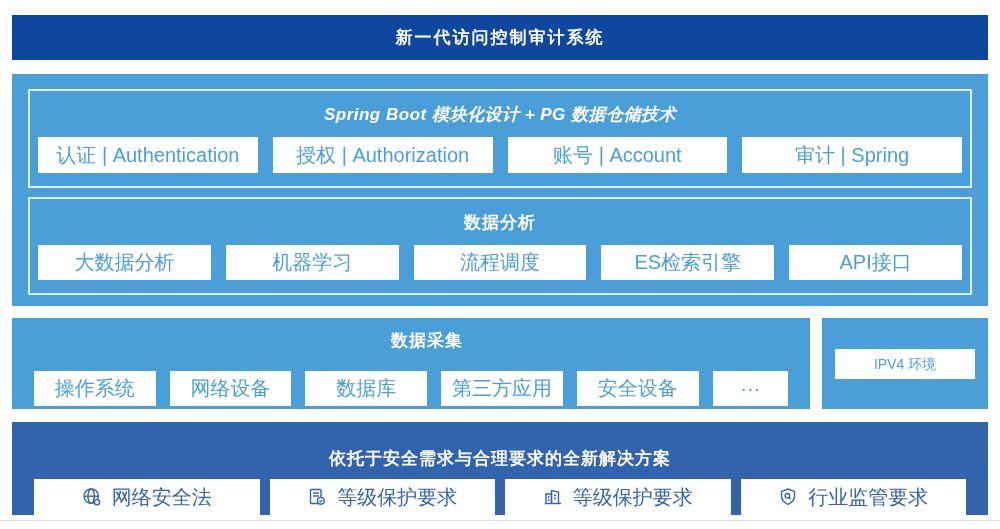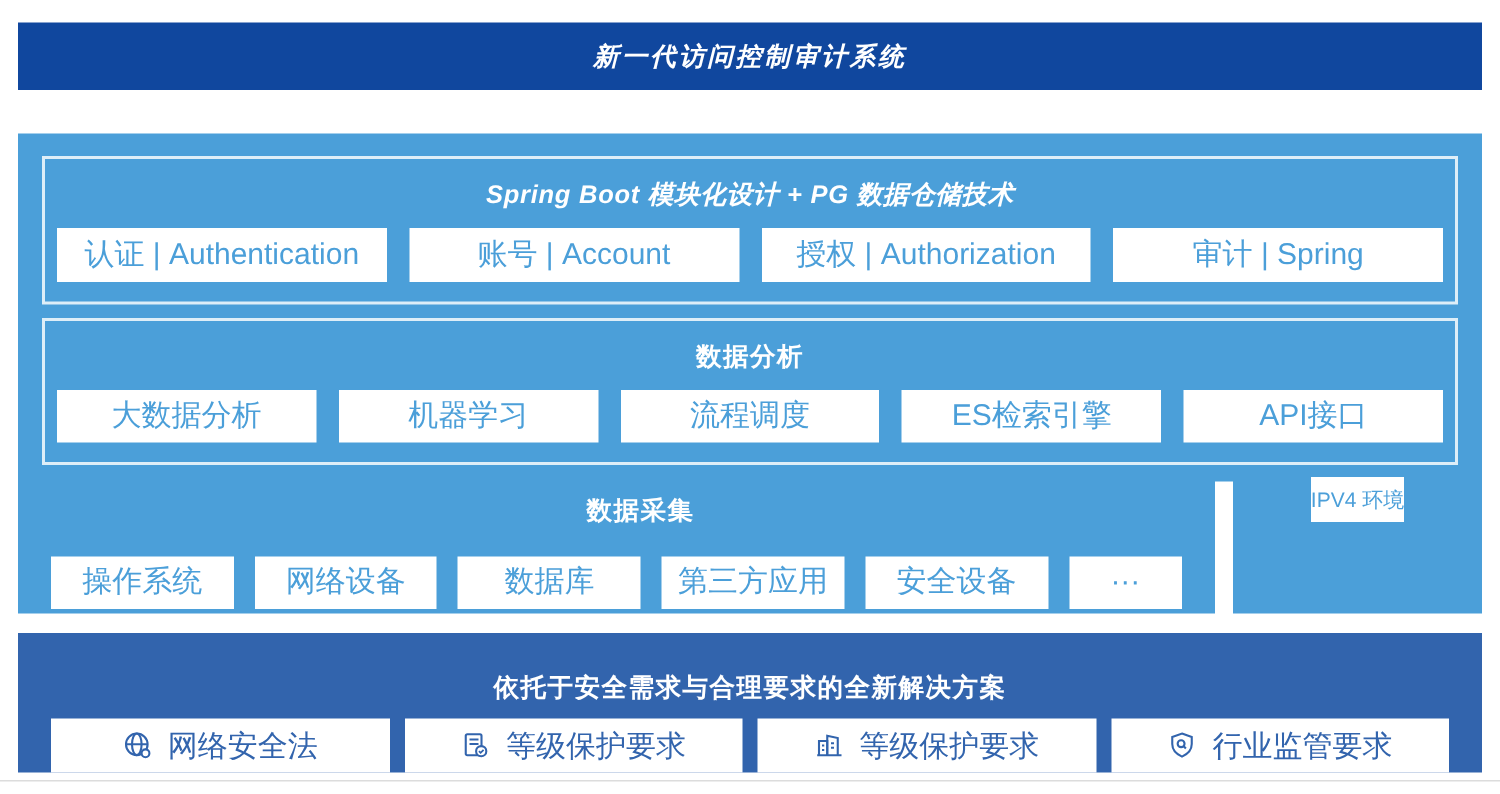--- a/index.html
+++ b/index.html
@@ -7,26 +7,26 @@
     width:1000px;height:529px;position:relative;
     font-family:"Liberation Sans","DejaVu Sans",sans-serif;
     -webkit-font-smoothing:antialiased;
   }
   .canvas{position:absolute;left:0;top:0;width:1000px;height:529px;background:#ffffff;overflow:hidden;}
 
   
   .banner{
     position:absolute;left:12px;top:15px;width:976px;height:45px;
     background:#10479E;color:#ffffff;font-size:17px;font-weight:bold;
-    display:flex;align-items:center;justify-content:center;letter-spacing:2px;font-style:italic;
+    display:flex;align-items:center;justify-content:center;letter-spacing:2px;
   }
 
   
   .platform{
-    position:absolute;left:12px;top:89px;width:976px;height:232px;
+    position:absolute;left:12px;top:74px;width:976px;height:232px;
     background:#4B9FD9;box-sizing:border-box;padding:15px 16px;
   }
   .subpanel{
     border:2px solid rgba(255,255,255,0.82);box-sizing:border-box;
   }
   .subpanel + .subpanel{margin-top:9px;}
   .sub-title{
     text-align:center;color:#ffffff;font-weight:bold;font-size:17px;
     padding:12px 0 11px;letter-spacing:1px;
   }
@@ -45,21 +45,21 @@
     background:#4B9FD9;box-sizing:border-box;
   }
   .collection .sub-title{padding:11px 0 19px;margin-left:32px;}
   .collection .cellrow{padding:0 22px 0;gap:14px;}
   .collection .cell{height:35px;line-height:35px;}
   .collection .cell.narrow{flex:0.62;}
 
   .envpanel{
     position:absolute;left:822px;top:318px;width:166px;height:91px;
     background:#4B9FD9;box-sizing:border-box;
-    display:flex;justify-content:center;gap:8px;
+    display:flex;flex-direction:column;justify-content:center;gap:8px;
     padding:0 13px;
   }
   .envcell{
     background:#ffffff;height:30px;line-height:30px;text-align:center;
     color:#4B9FD9;font-size:14px;
   }
 
   
   .solution{
     position:absolute;left:12px;top:422px;width:976px;height:93px;
@@ -88,22 +88,22 @@
   <div class="banner">
     <span>新一代访问控制审计系统</span>
   </div>
 
   <div class="platform">
 
     <div class="subpanel">
       <div class="sub-title italic">Spring Boot 模块化设计 + PG 数据仓储技术</div>
       <div class="cellrow">
         <div class="cell">认证 | Authentication</div>
+        <div class="cell">授权 | Authorization</div>
         <div class="cell">账号 | Account</div>
-        <div class="cell">授权 | Authorization</div>
         <div class="cell">审计 | Spring</div>
       </div>
     </div>
 
     <div class="subpanel">
       <div class="sub-title">数据分析</div>
       <div class="cellrow compact">
         <div class="cell">大数据分析</div>
         <div class="cell">机器学习</div>
         <div class="cell">流程调度</div>

